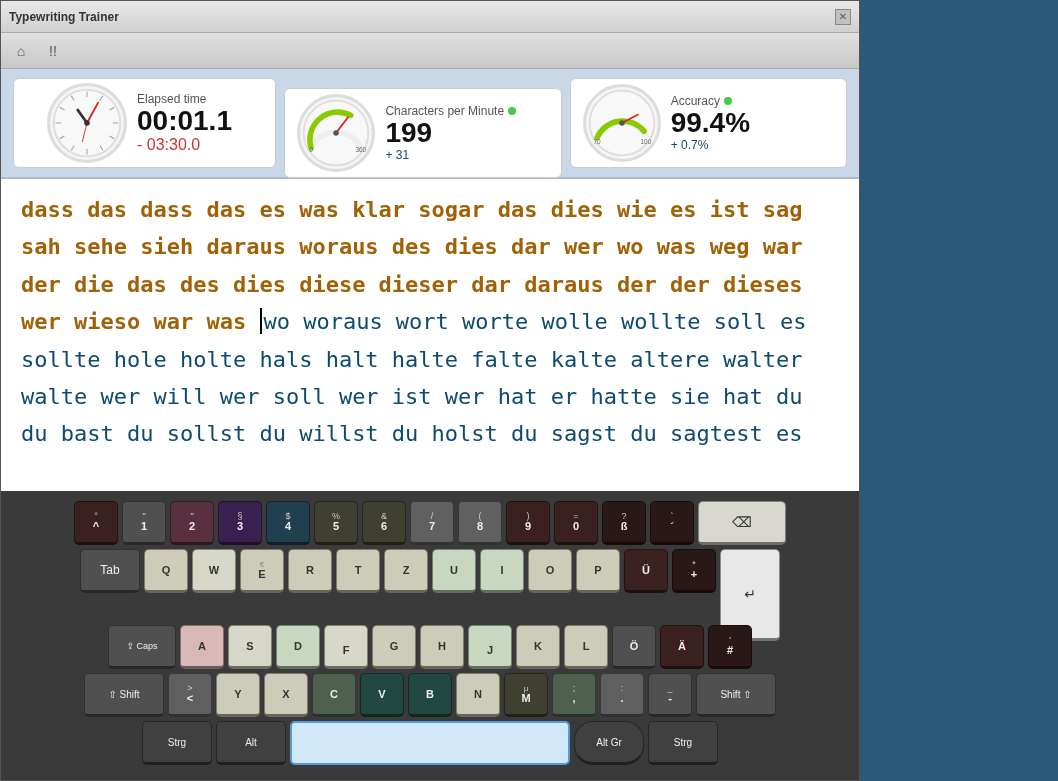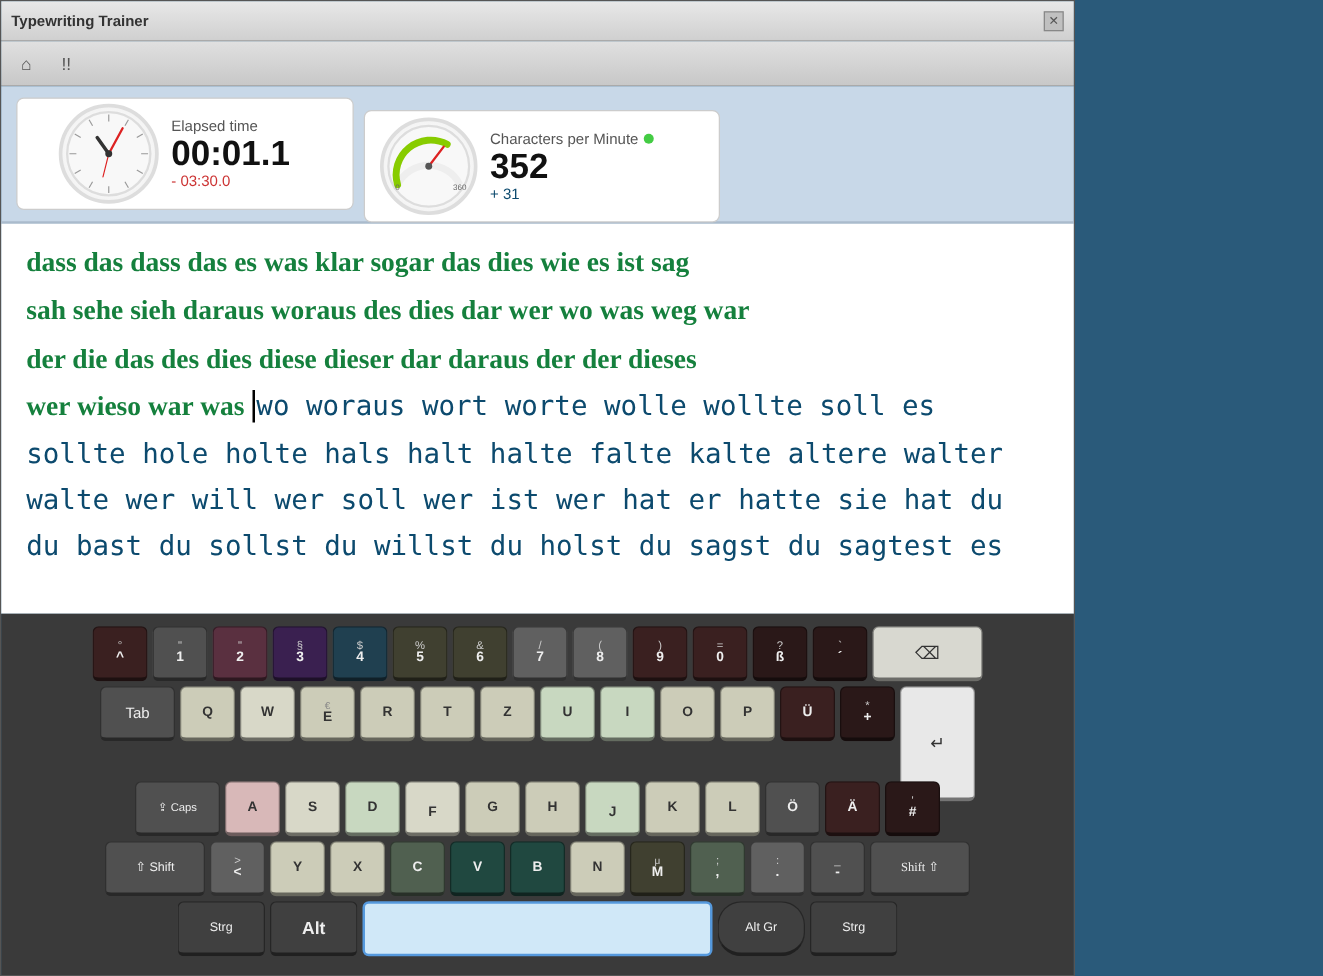--- a/index.html
+++ b/index.html
@@ -161,40 +161,39 @@
       font-size: 28px;
       font-weight: bold;
       color: #111;
       line-height: 1.1;
     }
     .stat-sub {
       font-size: 12px;
       color: #0c4a6e;
     }
     .stat-sub-red {
-      font-size: 12px;
+      font-size: 16px;
       color: #cc3333;
     }
 
     
     .text-area {
       background: white;
       flex: 1;
       padding: 12px 20px;
       overflow: hidden;
       line-height: 1.7;
       font-size: 22px;
       font-family: monospace;
       color: #111;
     }
 
     .text-typed {
-      color: #15803d;
+      color: #a16207;
       font-weight: bold;
-      font-family: Liberation Serif, serif;
     }
     .text-cursor {
       display: inline-block;
       width: 2px;
       height: 1.2em;
       background: #000;
       vertical-align: text-bottom;
       margin: 0 1px;
     }
     .text-remaining {
@@ -347,25 +346,50 @@
 
           <line x1="39" y1="39" x2="52" y2="22" stroke="#dd2222" stroke-width="2" stroke-linecap="round"></line>
           <circle cx="39" cy="39" r="3" fill="#555"></circle>
         </svg>
       </div>
       <div class="stat-info">
         <div class="stat-label">
           <span>Characters per Minute</span>
           <span class="stat-dot"></span>
         </div>
-        <div class="stat-value">352</div>
+        <div class="stat-value">199</div>
         <div class="stat-sub">+ 31</div>
       </div>
     </div>
 
+    <div class="stat-card stat-card-accuracy">
+      <div class="gauge-face">
+        <svg viewBox="0 0 78 78">
+          <circle cx="39" cy="39" r="35" fill="none" stroke="#ddd" stroke-width="2"></circle>
+
+          <path d="M12,55 A30,30 0 0,1 66,55" fill="none" stroke="#eee" stroke-width="6"></path>
+
+          <path d="M12,55 A30,30 0 0,1 63,48" fill="none" stroke="#88cc00" stroke-width="6" stroke-linecap="round"></path>
+
+          <text x="8" y="62" font-size="7" fill="#666">70</text>
+          <text x="59" y="62" font-size="7" fill="#666">100</text>
+
+          <line x1="39" y1="39" x2="56" y2="30" stroke="#dd2222" stroke-width="2" stroke-linecap="round"></line>
+          <circle cx="39" cy="39" r="3" fill="#555"></circle>
+        </svg>
+      </div>
+      <div class="stat-info">
+        <div class="stat-label">
+          <span>Accuracy</span>
+          <span class="stat-dot"></span>
+        </div>
+        <div class="stat-value">99.4%</div>
+        <div class="stat-sub">+ 0.7%</div>
+      </div>
+    </div>
   </div>
 
   <div class="text-area">
     <span class="text-typed">dass das dass das es was klar sogar das dies wie es ist sag<br>sah sehe sieh daraus woraus des dies dar wer wo was weg war<br>der die das des dies diese dieser dar daraus der der dieses<br>wer wieso war was </span><span class="text-cursor"></span><span class="text-remaining">wo woraus wort worte wolle wollte soll es<br>sollte hole holte hals halt halte falte kalte altere walter<br>walte wer will wer soll wer ist wer hat er hatte sie hat du<br>du bast du sollst du willst du holst du sagst du sagtest es</span>
   </div>
 
   <div class="keyboard-area">
 
     <div class="key-row">
       <div class="key key-dark">
@@ -545,24 +569,24 @@
           <span class="key-main">,</span>
         </div>
       <div class="key key-gray2">
           <span class="key-top">:</span>
           <span class="key-main">.</span>
         </div>
       <div class="key key-gray">
           <span class="key-top">_</span>
           <span class="key-main">-</span>
         </div>
-      <div class="key key-gray key-shift-r" style="font-size:10px;font-family:Liberation Serif, serif;">Shift ⇧</div>
+      <div class="key key-gray key-shift-r" style="font-size:10px;">Shift ⇧</div>
     </div>
 
     <div class="input-row">
       <div class="key key-ctrl" style="width:70px;font-size:10px;">Strg</div>
-      <div class="key key-alt" style="width:70px;font-size:14px;font-weight:bold;">Alt</div>
+      <div class="key key-alt" style="width:70px;font-size:10px;">Alt</div>
       <input type="text" style="width: 280px; height: 44px; background: rgb(208, 232, 248); border: 2px solid rgb(85, 153, 221); border-radius: 5px; outline: none; padding: 0px 8px; font-size: 14px;">
       <div class="key key-altgr" style="width:70px;font-size:10px;border-radius:19px;">Alt Gr</div>
       <div class="key key-ctrl2" style="width:70px;font-size:10px;">Strg</div>
     </div>
   </div>
 </div>
 
 </body></html>

